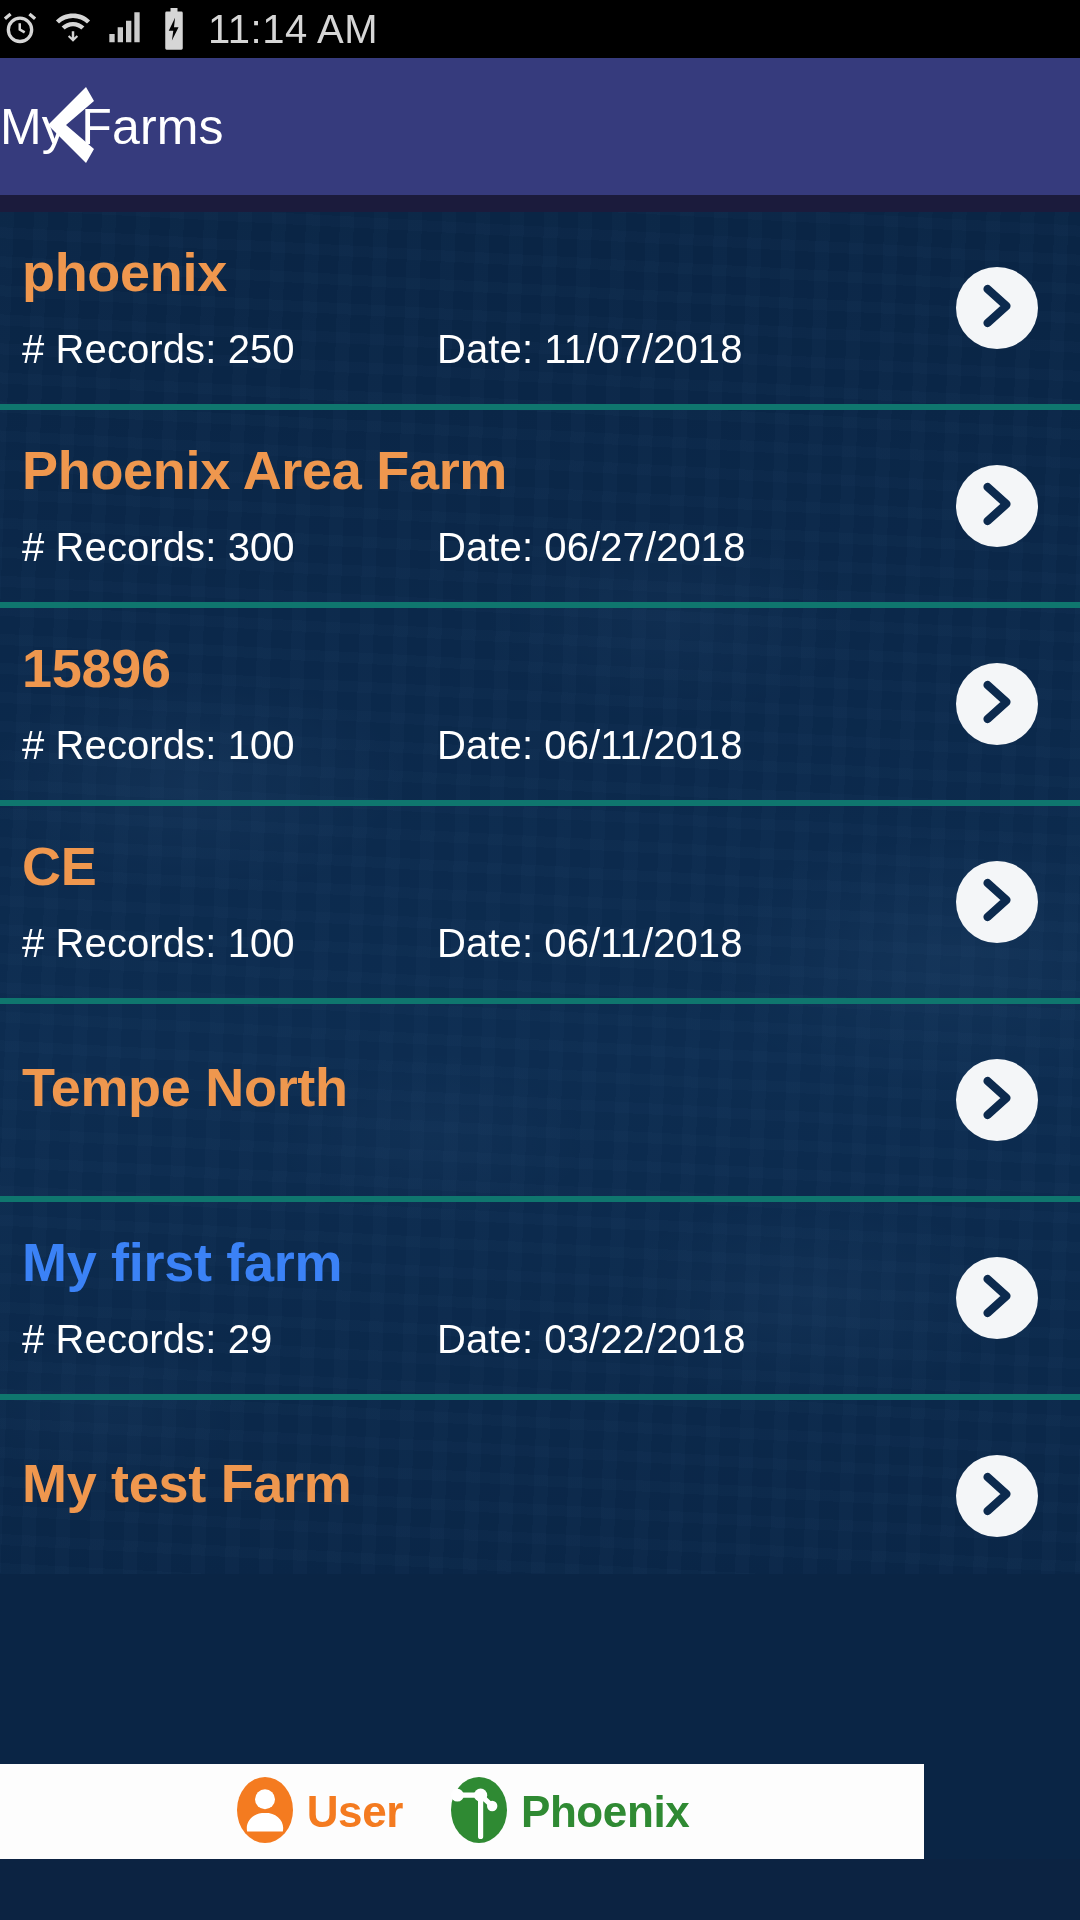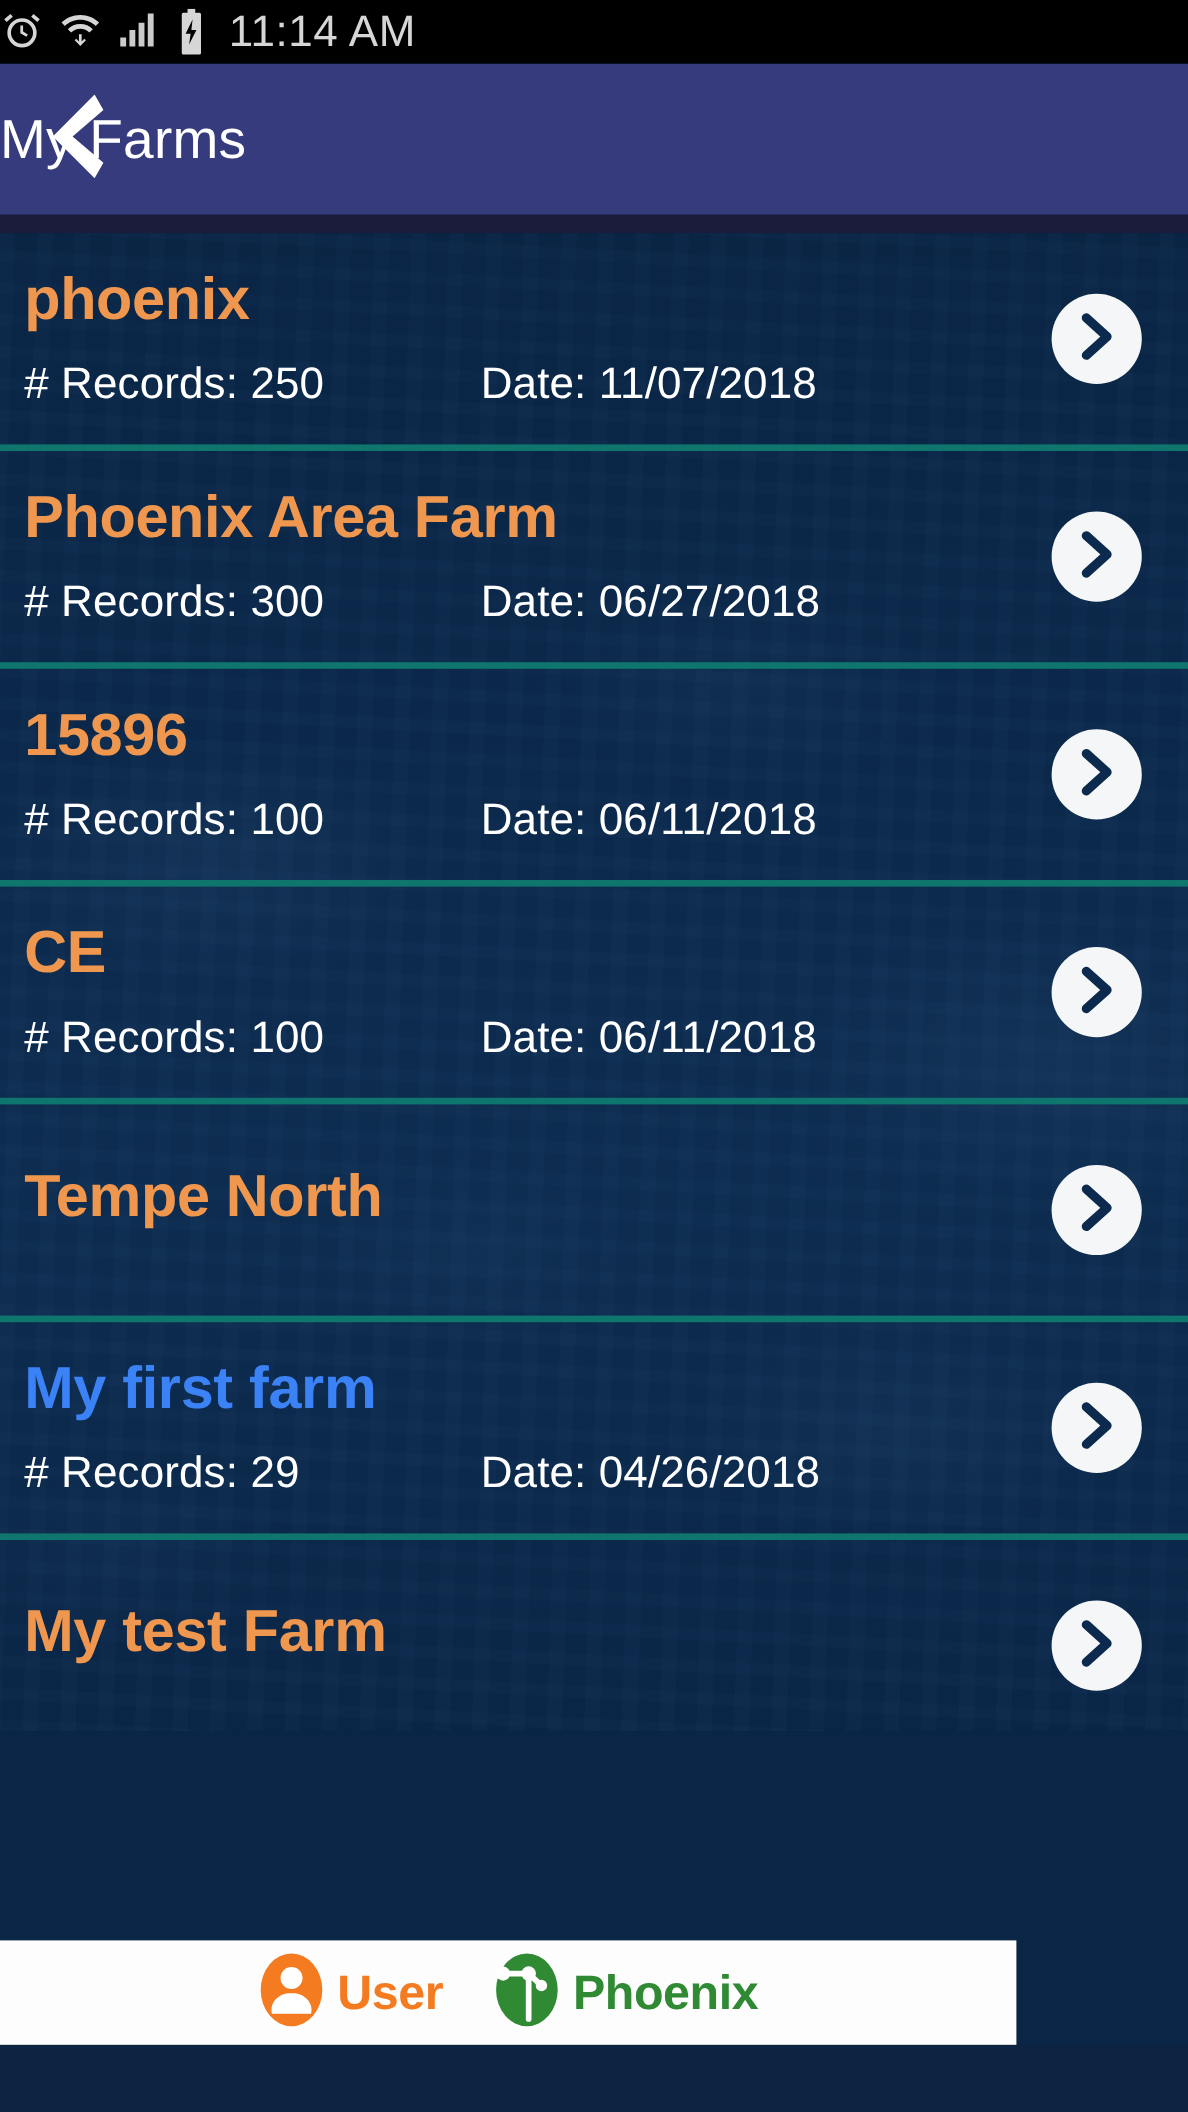--- a/index.html
+++ b/index.html
@@ -214,21 +214,21 @@
               <path d="M4 3l10 9-10 9"></path>
             </svg>
         </span>
       </div>
     </div>
 
     <div class="row">
       <div class="row-title green">My first farm</div>
       <div class="row-sub">
         <span class="row-records"># Records: 29</span>
-        <span class="row-date">Date: 04/26/2018</span>
+        <span class="row-date">Date: 03/22/2018</span>
       </div>
       <div class="chev-btn">
         <span>
           <svg width="34" height="46" viewBox="0 0 18 24" fill="none" stroke="#0c2a4e" stroke-width="4.4" stroke-linecap="round" stroke-linejoin="round">
               <path d="M4 3l10 9-10 9"></path>
             </svg>
         </span>
       </div>
     </div>
 

